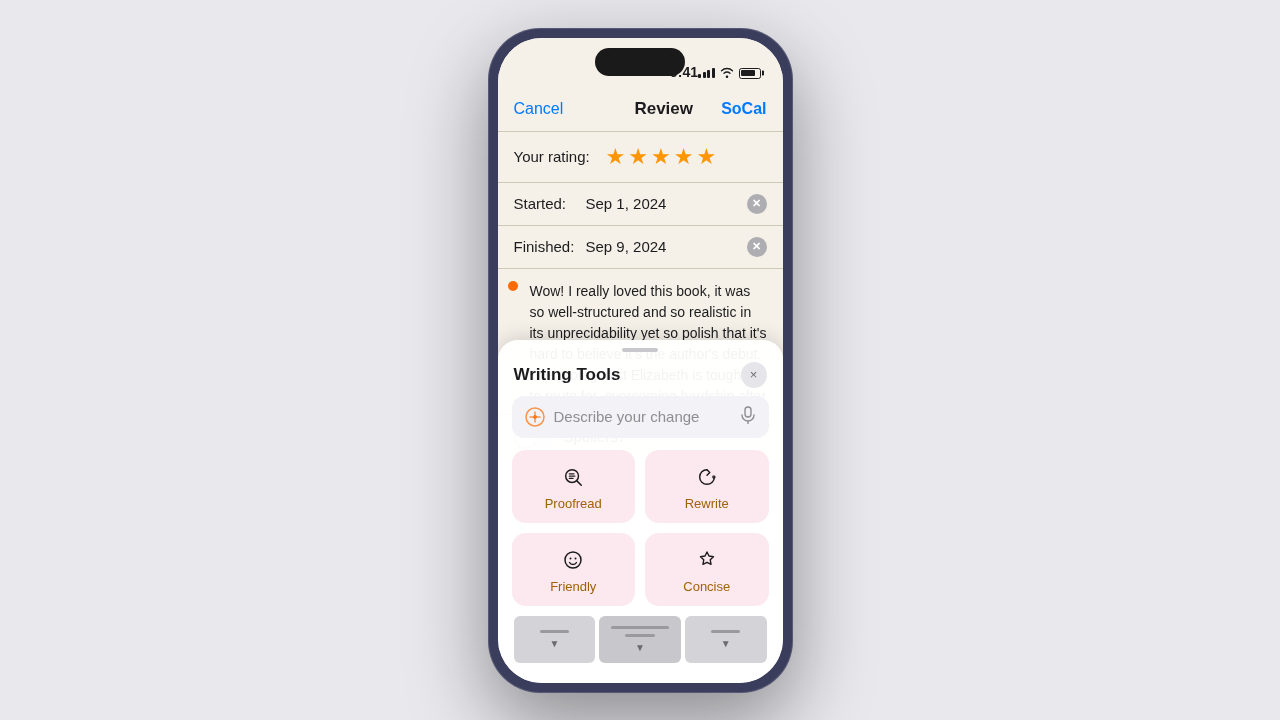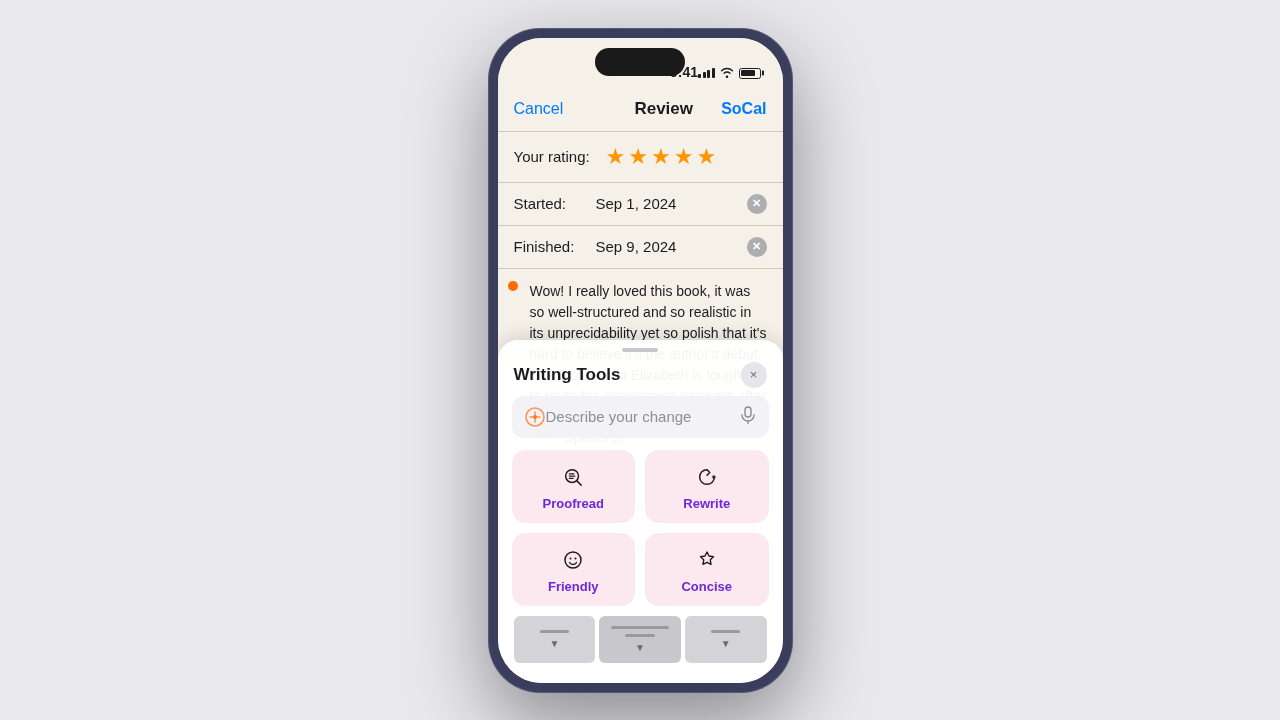--- a/index.html
+++ b/index.html
@@ -171,21 +171,20 @@
       align-items: center;
       padding: 11px 16px;
       background: #f5f0e8;
       border-bottom: 0.5px solid #d1c9b8;
       justify-content: space-between;
     }
 
     .date-row-left {
       display: flex;
       align-items: flex-end;
-      gap: 10px;
     }
 
     .date-label {
       font-size: 15px;
       color: #1c1c1e;
       width: 72px;
     }
 
     .date-value {
       font-size: 15px;
@@ -308,20 +307,21 @@
     }
 
     
     .describe-input-row {
       margin: 0 14px 12px;
       background: #f2f2f7;
       border-radius: 12px;
       display: flex;
       align-items: center;
       padding: 10px 12px;
+      gap: 8px;
     }
 
     .describe-icon {
       width: 22px;
       height: 22px;
       flex-shrink: 0;
     }
 
     .describe-placeholder {
       flex: 1;
@@ -359,22 +359,22 @@
       color: #1c1c1e;
       width: 26px;
       height: 26px;
       display: flex;
       align-items: center;
       justify-content: center;
     }
 
     .tool-btn-label {
       font-size: 13px;
-      color: #6d28d9;
-      font-weight: 700;
+      color: #a16207;
+      font-weight: 400;
     }
 
     
     .keyboard-suggestions {
       display: flex;
       gap: 0;
       padding: 0 14px;
       margin-top: 2px;
     }
 

